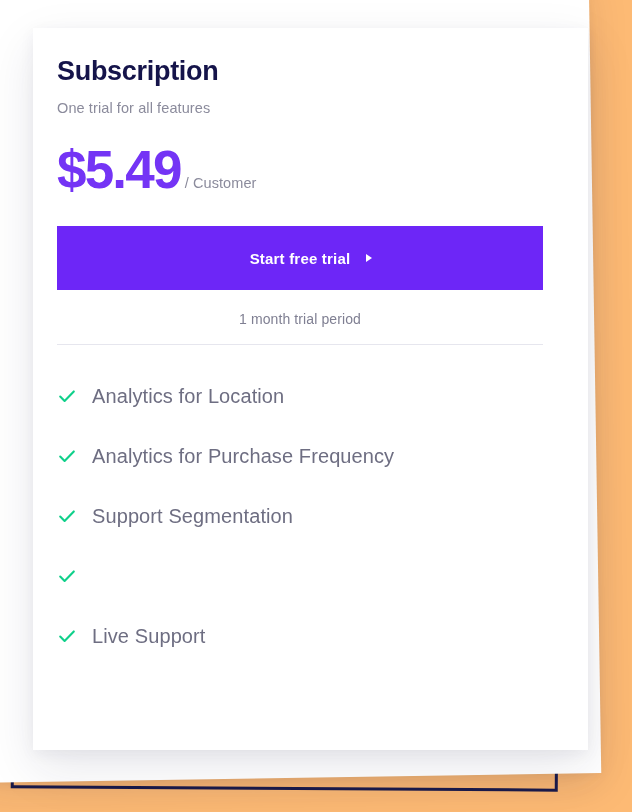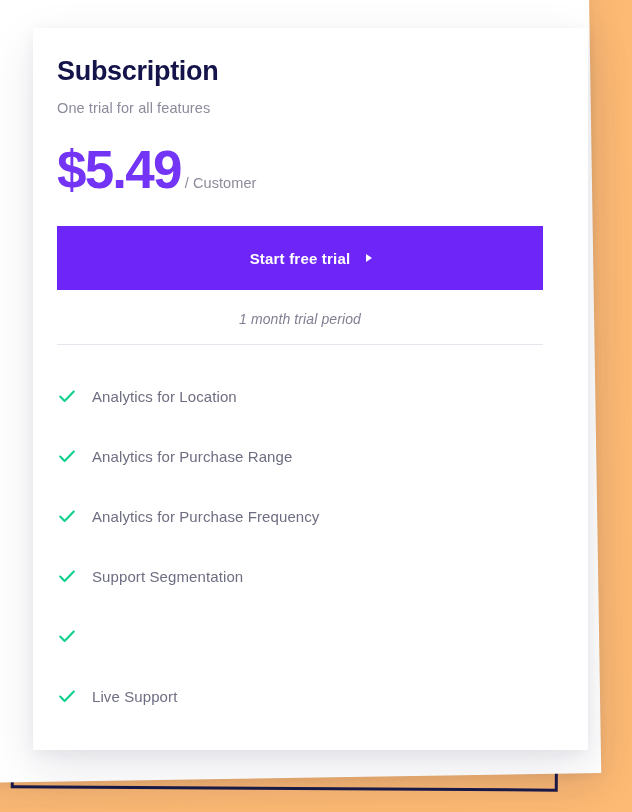--- a/index.html
+++ b/index.html
@@ -150,21 +150,20 @@
   }
 
   .trial-note {
     margin-top: 20px;
     width: 486px;
     text-align: center;
     font-size: 14px;
     line-height: 18px;
     color: #7f7f92;
     letter-spacing: 0.1px;
-    font-style: italic;
   }
 
   .divider {
     margin-top: 16px;
     width: 486px;
     height: 1px;
     background: #e6e6ee;
   }
 
   .features {
@@ -179,21 +178,21 @@
     height: 60px;
   }
   .check-icon {
     width: 20px;
     height: 20px;
     flex: 0 0 20px;
     margin-right: 15px;
     display: block;
   }
   .feature-label {
-    font-size: 15px;
+    font-size: 20px;
     line-height: 21px;
     color: #6e6e82;
     letter-spacing: 0.1px;
   }
 </style>
 </head>
 <body>
 
 <div id="stage">
 
@@ -224,26 +223,20 @@
 
       <ul class="features">
 
         <li class="feature">
           <svg class="check-icon" viewBox="0 0 20 20">
             <path d="M3.2 10.6 L7.6 15 L16.8 5.4" fill="none" stroke="#0fd08a" stroke-width="2.1" stroke-linecap="round" stroke-linejoin="round"></path>
           </svg>
           <span class="feature-label">Analytics for Location</span>
         </li>
 
-        <li class="feature">
-          <svg class="check-icon" viewBox="0 0 20 20">
-            <path d="M3.2 10.6 L7.6 15 L16.8 5.4" fill="none" stroke="#0fd08a" stroke-width="2.1" stroke-linecap="round" stroke-linejoin="round"></path>
-          </svg>
-          <span class="feature-label">Analytics for Purchase Range</span>
-        </li>
 
         <li class="feature">
           <svg class="check-icon" viewBox="0 0 20 20">
             <path d="M3.2 10.6 L7.6 15 L16.8 5.4" fill="none" stroke="#0fd08a" stroke-width="2.1" stroke-linecap="round" stroke-linejoin="round"></path>
           </svg>
           <span class="feature-label">Analytics for Purchase Frequency</span>
         </li>
 
         <li class="feature">
           <svg class="check-icon" viewBox="0 0 20 20">

